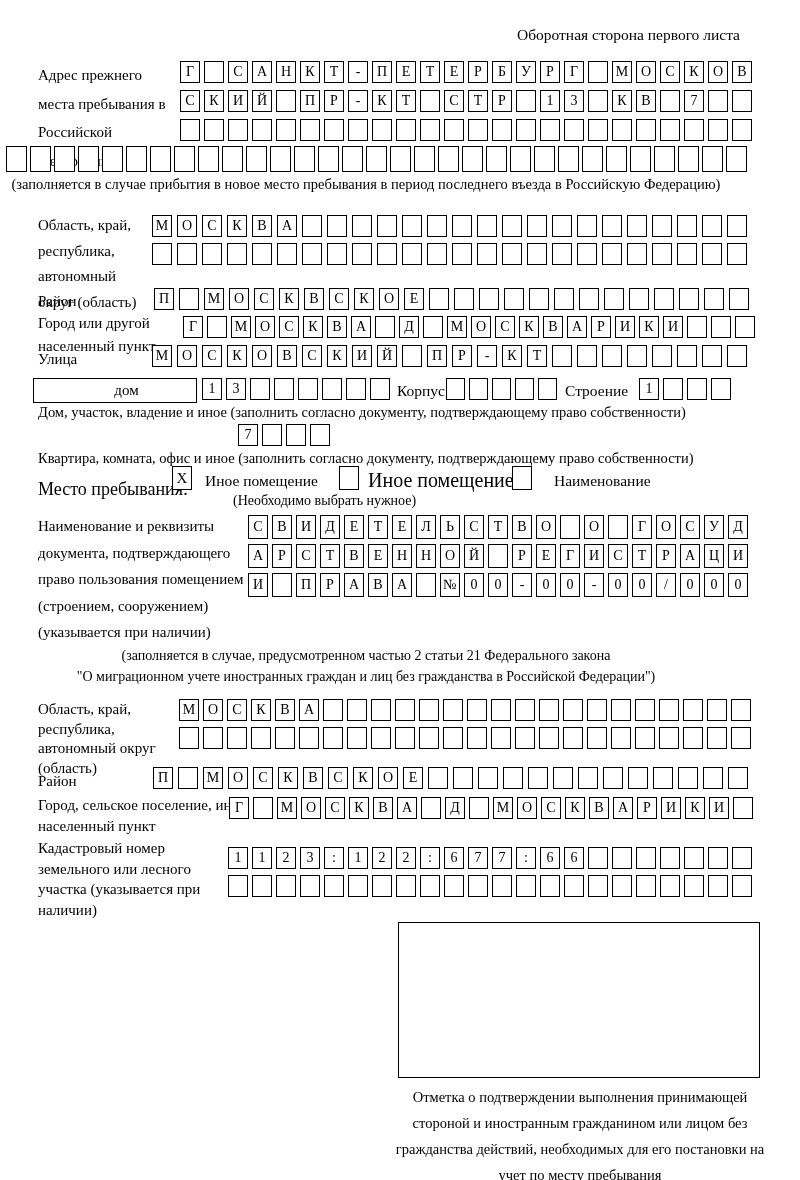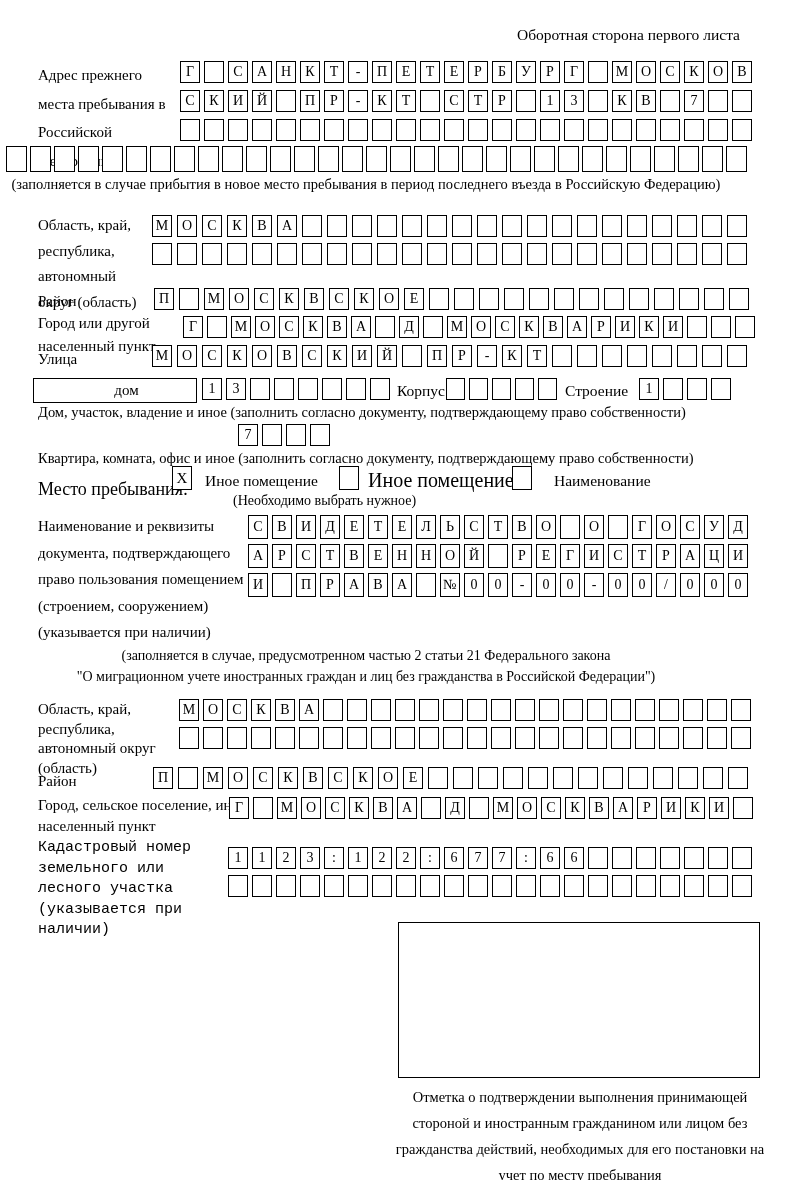--- a/index.html
+++ b/index.html
@@ -528,21 +528,21 @@
       <div class="cell">К</div>
       <div class="cell">В</div>
       <div class="cell">А</div>
       <div class="cell">Р</div>
       <div class="cell">И</div>
       <div class="cell">К</div>
       <div class="cell">И</div>
       <div class="cell"></div>
     </div>
 
-  <div class="lbl" style="left:38px; top:838px; width:180px; line-height:20.5px;font-family:Liberation Mono, monospace;">Кадастровый номер земельного или лесного участка (указывается при наличии)</div>
+  <div class="lbl" style="left:38px; top:838px; width:180px; line-height:20.5px;">Кадастровый номер земельного или лесного участка (указывается при наличии)</div>
   <div class="cellrow" style="left:228px; top:847px;">
       <div class="cell">1</div>
       <div class="cell">1</div>
       <div class="cell">2</div>
       <div class="cell">3</div>
       <div class="cell">:</div>
       <div class="cell">1</div>
       <div class="cell">2</div>
       <div class="cell">2</div>
       <div class="cell">:</div>

